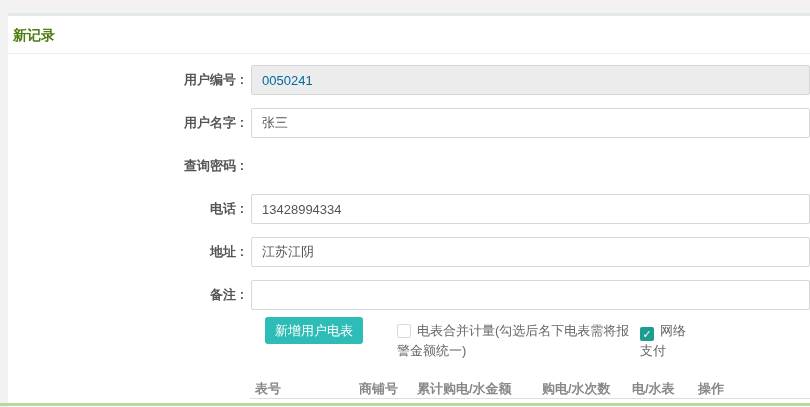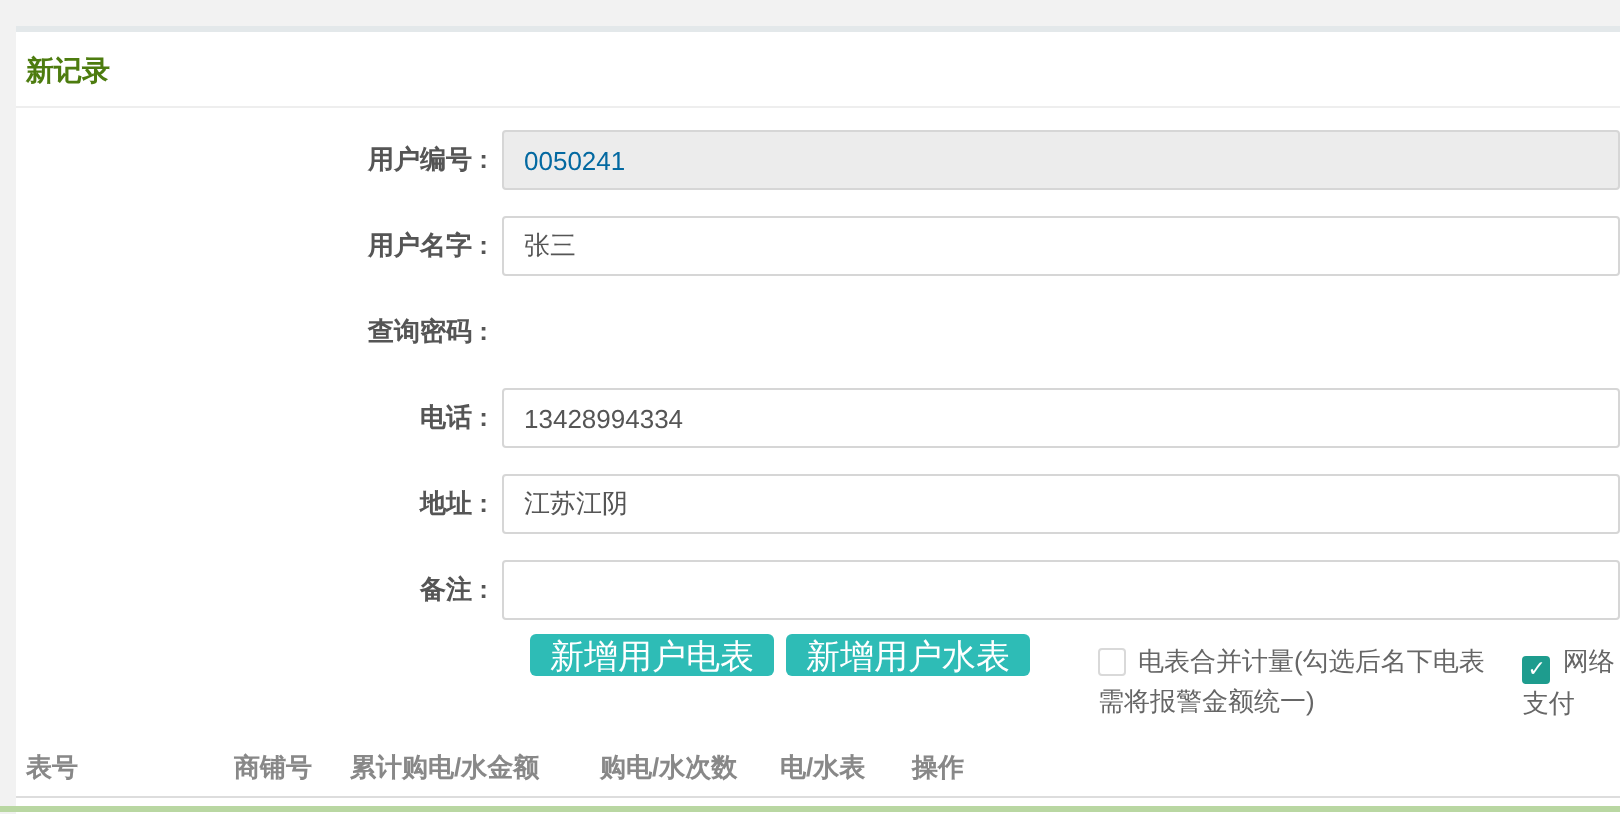--- a/index.html
+++ b/index.html
@@ -61,27 +61,27 @@
     color: #0369a1;
   }
   .action-row {
     display: flex;
     align-items: flex-start;
     padding-left: 257px;
     margin-top: -6px;
     height: 27px;
   }
   .btn {
-    height: 21px;
+    height: 27px;
     padding: 0 10px;
     background: #2ebcb6;
     color: #ffffff;
     border: none;
     border-radius: 3px;
-    font-size: 17px;
+    font-size: 13px;
     margin-right: 6px;
     cursor: pointer;
     white-space: nowrap;
     font-family: "Liberation Sans", "DejaVu Sans", sans-serif;
   }
   .checkbox-group {
     font-size: 13px;
     color: #666666;
     line-height: 20px;
     margin-top: 4px;
@@ -103,23 +103,24 @@
     line-height: 14px;
     font-size: 11px;
     font-weight: bold;
   }
   .checkbox.unchecked {
     background: #ffffff;
     border: 1px solid #d9d9d9;
   }
   .meter-table-header {
     margin-top: 25px;
+    margin-left: 242px;
     height: 30px;
     display: flex;
-    align-items: center;
+    align-items: flex-end;
     padding-left: 5px;
     border-bottom: 1px solid #dddddd;
     color: #888888;
     font-size: 13px;
     font-weight: bold;
   }
   .th-cell { white-space: nowrap; overflow: visible; }
   .th-c0 { width: 104px; }
   .th-c1 { width: 58px; }
   .th-c2 { width: 125px; }
@@ -168,21 +169,20 @@
       <input class="form-input" value="江苏江阴" style="">
     </div>
 
     <div class="form-row">
       <label class="form-label">备注 :</label>
       <input class="form-input" value="" style="">
     </div>
 
     <div class="action-row">
       <button class="btn">新增用户电表</button>
-      <button class="btn">新增用户水表</button>
 
       <div class="checkbox-group cg2">
         <span class="checkbox unchecked"></span><span>电表合并计量(勾选后名下电表需将报警金额统一)</span>
       </div>
 
       <div class="checkbox-group cg1">
         <span class="checkbox checked"><span>✓</span></span><span>网络支付</span>
       </div>
     </div>
 

